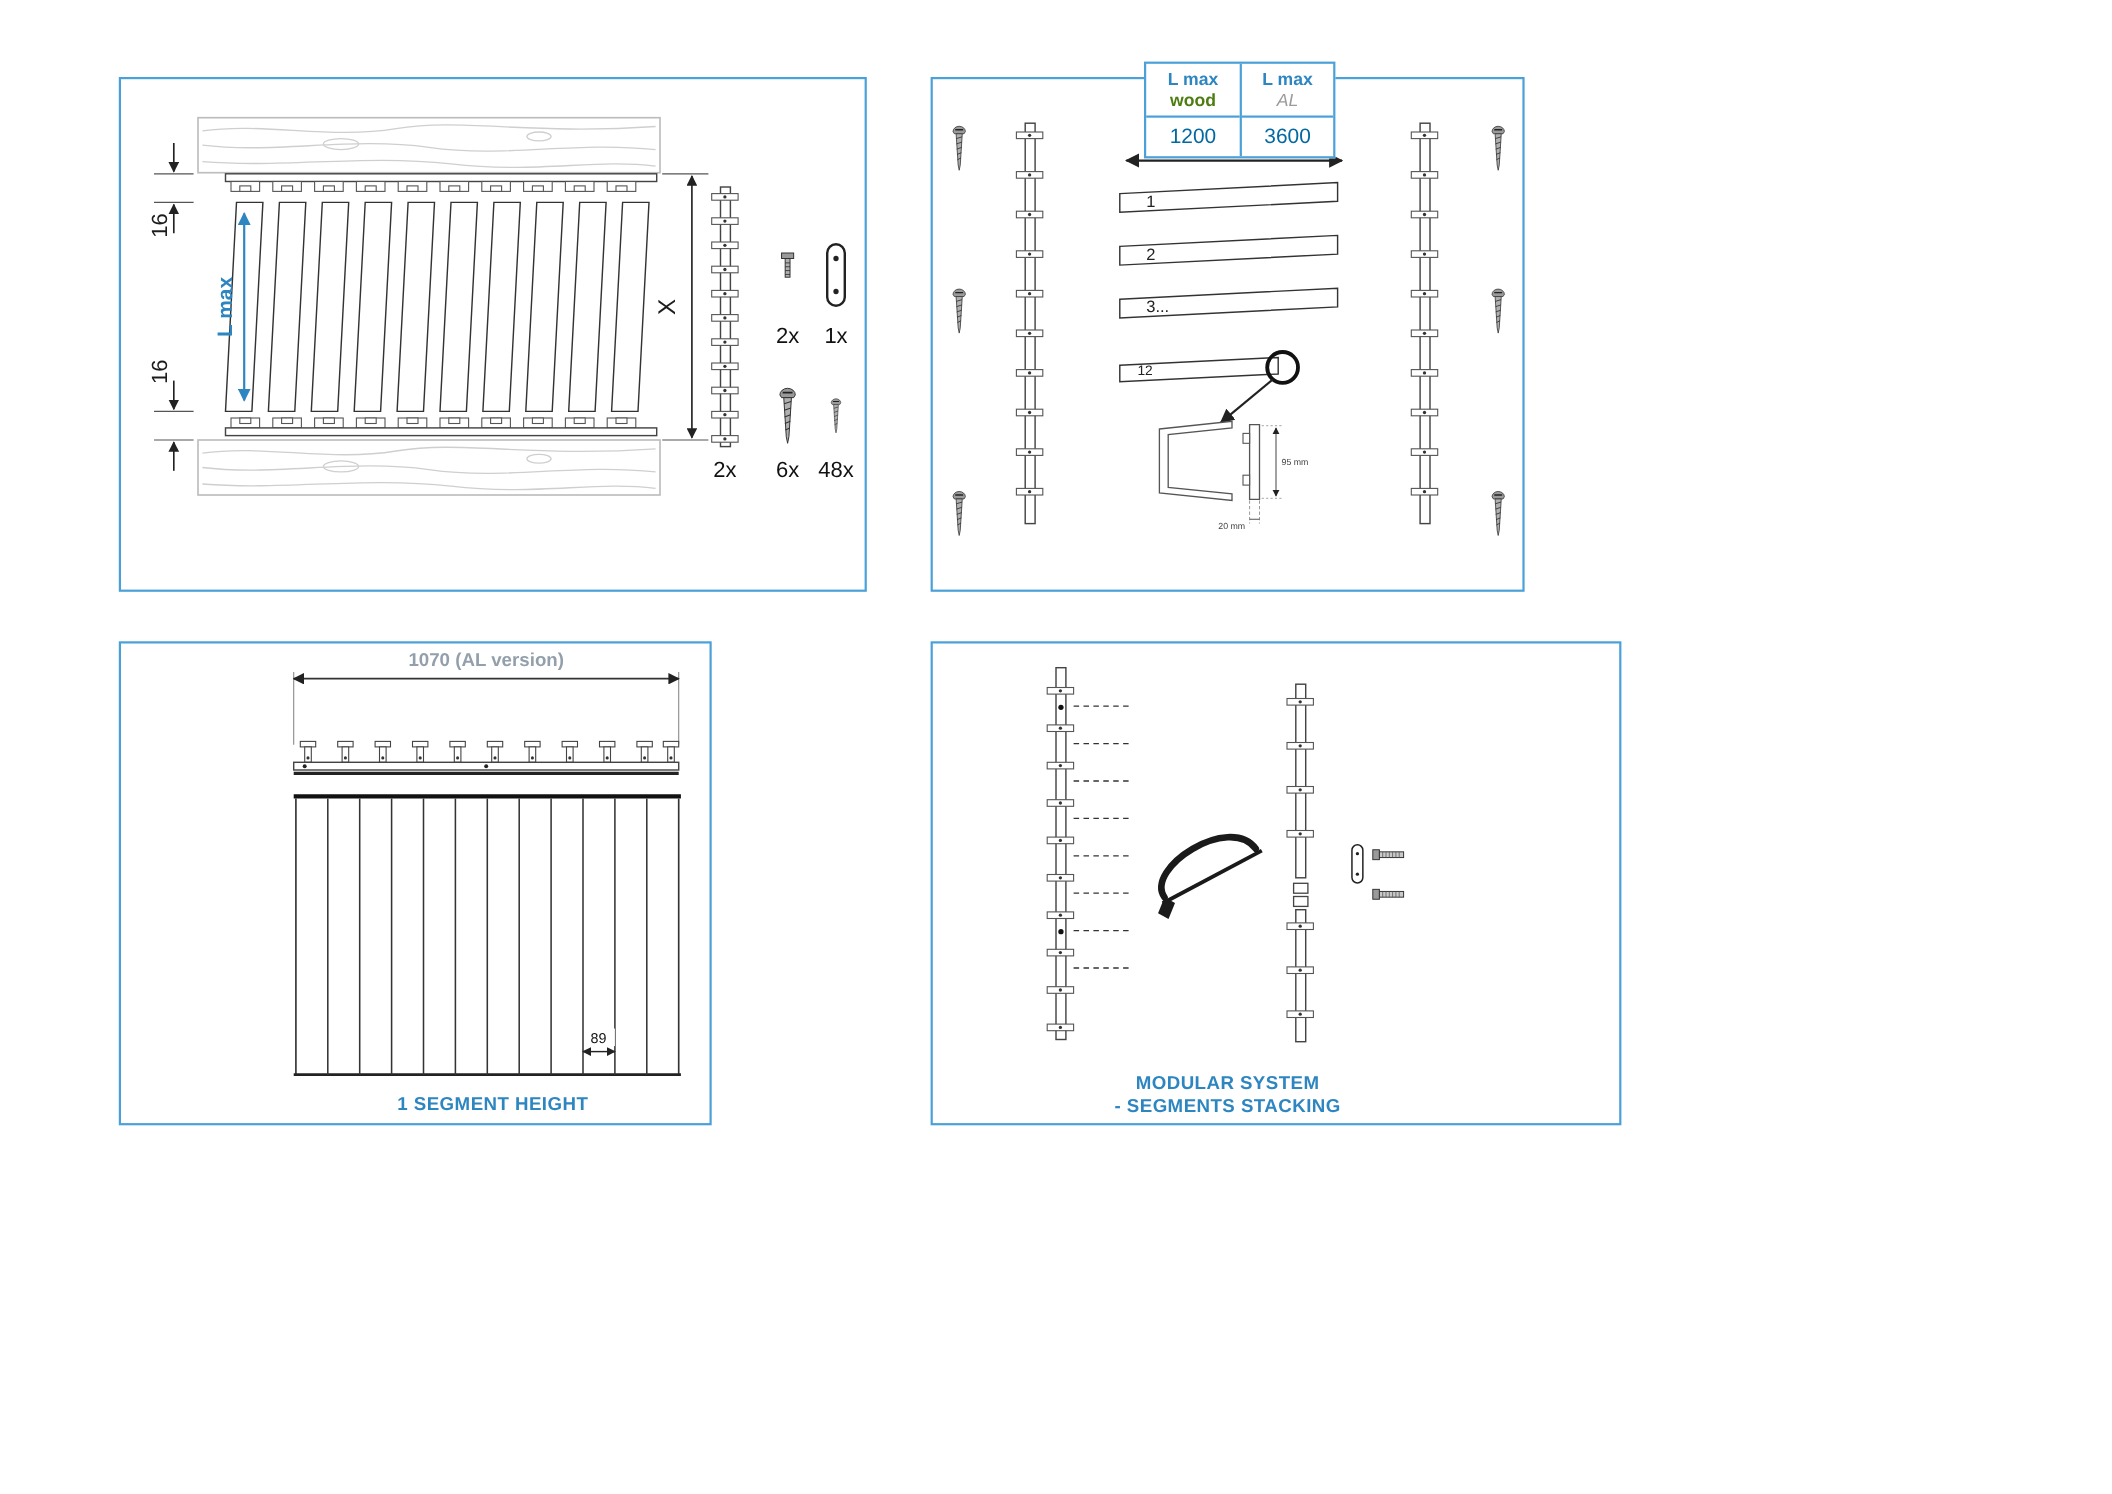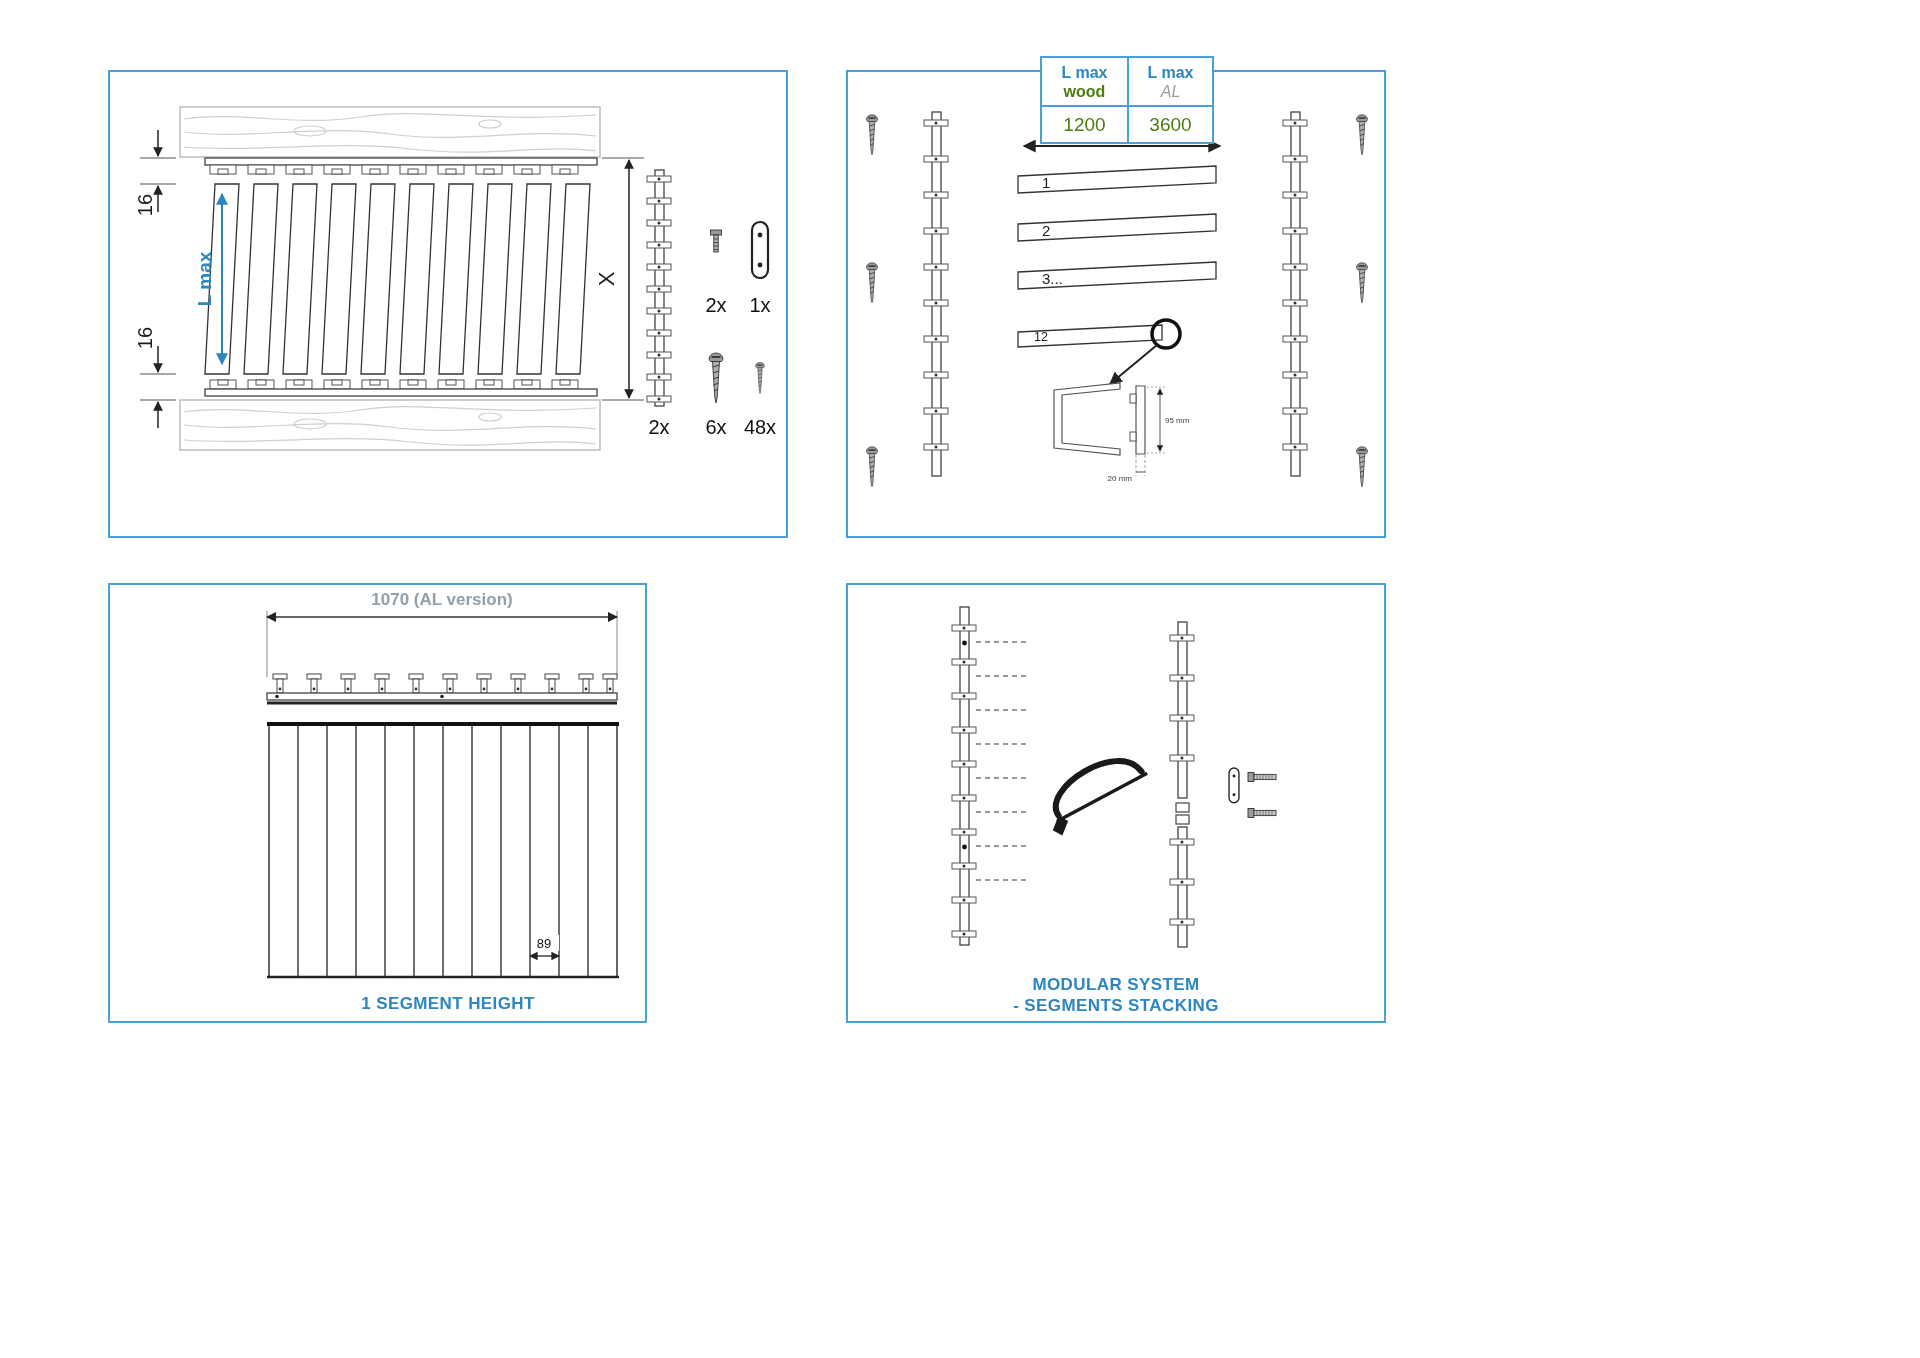--- a/index.html
+++ b/index.html
@@ -5,21 +5,21 @@
   * { margin:0; padding:0; box-sizing:border-box; }
   html,body { background:#fff; }
   body {
     width:1920px; height:1358px; position:relative;
     font-family:"Liberation Sans", sans-serif;
   }
   .panel { position:absolute; border:2px solid #4aa0d8; background:#fff; }
   #panel1 { left:108px; top:70px;  width:680px; height:468px; }
   #panel2 { left:846px; top:70px;  width:540px; height:468px; }
   #panel3 { left:108px; top:583px; width:539px; height:440px; }
-  #panel4 { left:846px; top:583px; width:540px; height:440px; }
+  #panel4 { left:846px; top:583px; width:628px; height:440px; }
   .panel > svg { display:block; position:absolute; left:0; top:0; }
 
   
   text { font-family:"Liberation Sans", sans-serif; }
   .t-dim   { font-size:20px; fill:#1c1c1c; }
   .t-blue  { fill:#2e86c1; font-weight:bold; font-size:19px; }
   .t-qty   { font-size:20px; fill:#111; }
   .t-caption { font-size:17px; font-weight:bold; fill:#2e86c1; letter-spacing:.4px; }
   .t-gray-dim { font-size:17px; font-weight:bold; fill:#93a0ab; }
   .t-slatnum { font-size:15px; fill:#222; }
@@ -34,21 +34,21 @@
   .lmax-table { position:absolute; left:192px; top:-16px; display:flex;
                 background:#fff; border:2px solid #4aa0d8; z-index:2; }
   .lt-col { width:85px; text-align:center; }
   .lt-col + .lt-col { border-left:2px solid #4aa0d8; }
   .lt-head { padding:5px 0 4px; border-bottom:2px solid #4aa0d8;
              font-size:16px; line-height:19px; font-weight:bold; }
   .lt-head span { display:block; }
   .lt-blue  { color:#2e86c1; }
   .lt-brown { color:#4d7c0f; }
   .lt-gray  { color:#9b9b9b; font-weight:normal;font-style:italic; }
-  .lt-val { font-size:19px; color:#4d7c0f; padding:7px 0 6px; }
+  .lt-val { font-size:19px; color:#0369a1; padding:7px 0 6px; }
 </style>
 </head>
 <body>
 
 <svg width="0" height="0" style="position:absolute" aria-hidden="true">
   <defs>
     <marker id="arr" viewBox="0 0 10 10" refX="9" refY="5" markerWidth="6.5" markerHeight="6.5" orient="auto-start-reverse">
       <path d="M0,0 L10,5 L0,10 z" fill="#222"></path>
     </marker>
     <marker id="arrb" viewBox="0 0 10 10" refX="9" refY="5" markerWidth="6" markerHeight="6" orient="auto-start-reverse">

